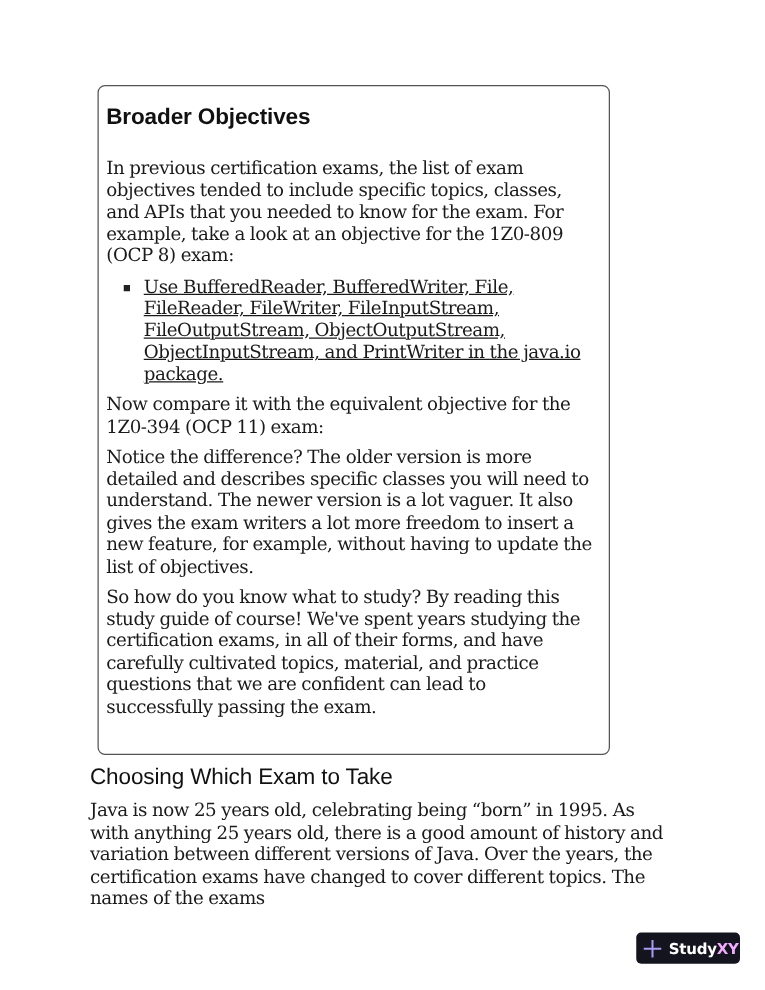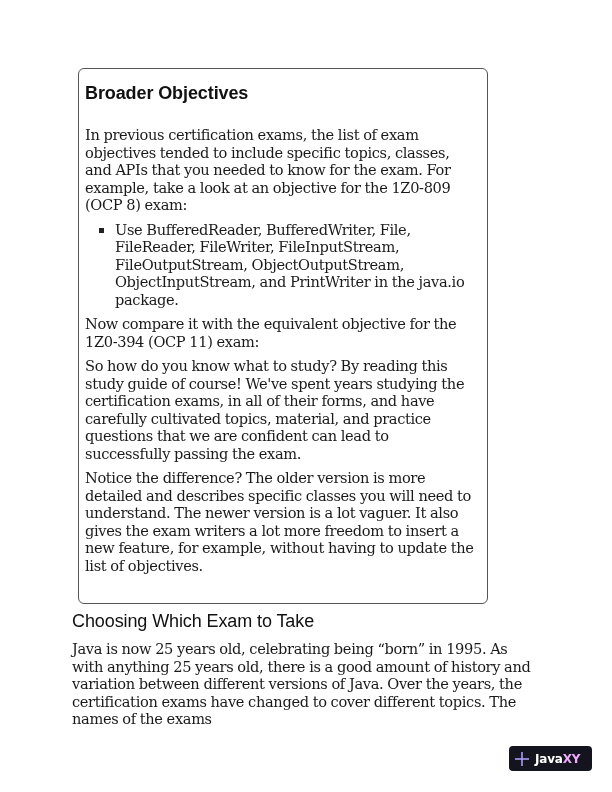--- a/index.html
+++ b/index.html
@@ -58,20 +58,21 @@
       margin: 0 0 7px 0;
       padding: 0 0 0 30px;
     }
     ul.objective-list li {
       position: relative;
       font-size: 14.6px;
       line-height: 17.5px;
       letter-spacing: -0.35px;
       word-spacing: -0.3px;
       padding-right: 14px;
+      text-decoration: underline;
     }
     .bullet {
       position: absolute;
       left: -16px;
       top: 7px;
       width: 5px;
       height: 5px;
       background: #222;
     }
     .section-heading {
@@ -121,29 +122,29 @@
   <div class="sidebar-box">
     <div class="box-title">Broader Objectives</div>
     <p class="box-para">In previous certification exams, the list of exam objectives tended to include specific topics, classes, and APIs that you needed to know for the exam. For example, take a look at an objective for the 1Z0-809 (OCP 8) exam:</p>
     <ul class="objective-list">
       <li>
         <span class="bullet"></span>
         <span>Use BufferedReader, BufferedWriter, File, FileReader, FileWriter, FileInputStream, FileOutputStream, ObjectOutputStream, ObjectInputStream, and PrintWriter in the java.io package.</span>
       </li>
     </ul>
     <p class="box-para">Now compare it with the equivalent objective for the 1Z0-394 (OCP 11) exam:</p>
+    <p class="box-para">Notice the difference? The older version is more detailed and describes specific classes you will need to understand. The newer version is a lot vaguer. It also gives the exam writers a lot more freedom to insert a new feature, for example, without having to update the list of objectives.</p>
     <p class="box-para">So how do you know what to study? By reading this study guide of course! We've spent years studying the certification exams, in all of their forms, and have carefully cultivated topics, material, and practice questions that we are confident can lead to successfully passing the exam.</p>
-    <p class="box-para">Notice the difference? The older version is more detailed and describes specific classes you will need to understand. The newer version is a lot vaguer. It also gives the exam writers a lot more freedom to insert a new feature, for example, without having to update the list of objectives.</p>
   </div>
 
   <div class="section-heading">Choosing Which Exam to Take</div>
   <p>Java is now 25 years old, celebrating being “born” in 1995. As with anything 25 years old, there is a good amount of history and variation between different versions of Java. Over the years, the certification exams have changed to cover different topics. The names of the exams</p>
 </div>
 
 <div class="badge">
   <span class="badge-icon">
     <svg width="16" height="16" viewBox="0 0 16 16">
       <line x1="8" y1="1" x2="8" y2="15" stroke="#a99cf5" stroke-width="1.6"></line>
       <line x1="1" y1="8" x2="15" y2="8" stroke="#a99cf5" stroke-width="1.6"></line>
     </svg>
   </span>
-  <span class="badge-text"><span>Java</span><span class="accent">XY</span></span>
+  <span class="badge-text"><span>Study</span><span class="accent">XY</span></span>
 </div>
 
 </body></html>

